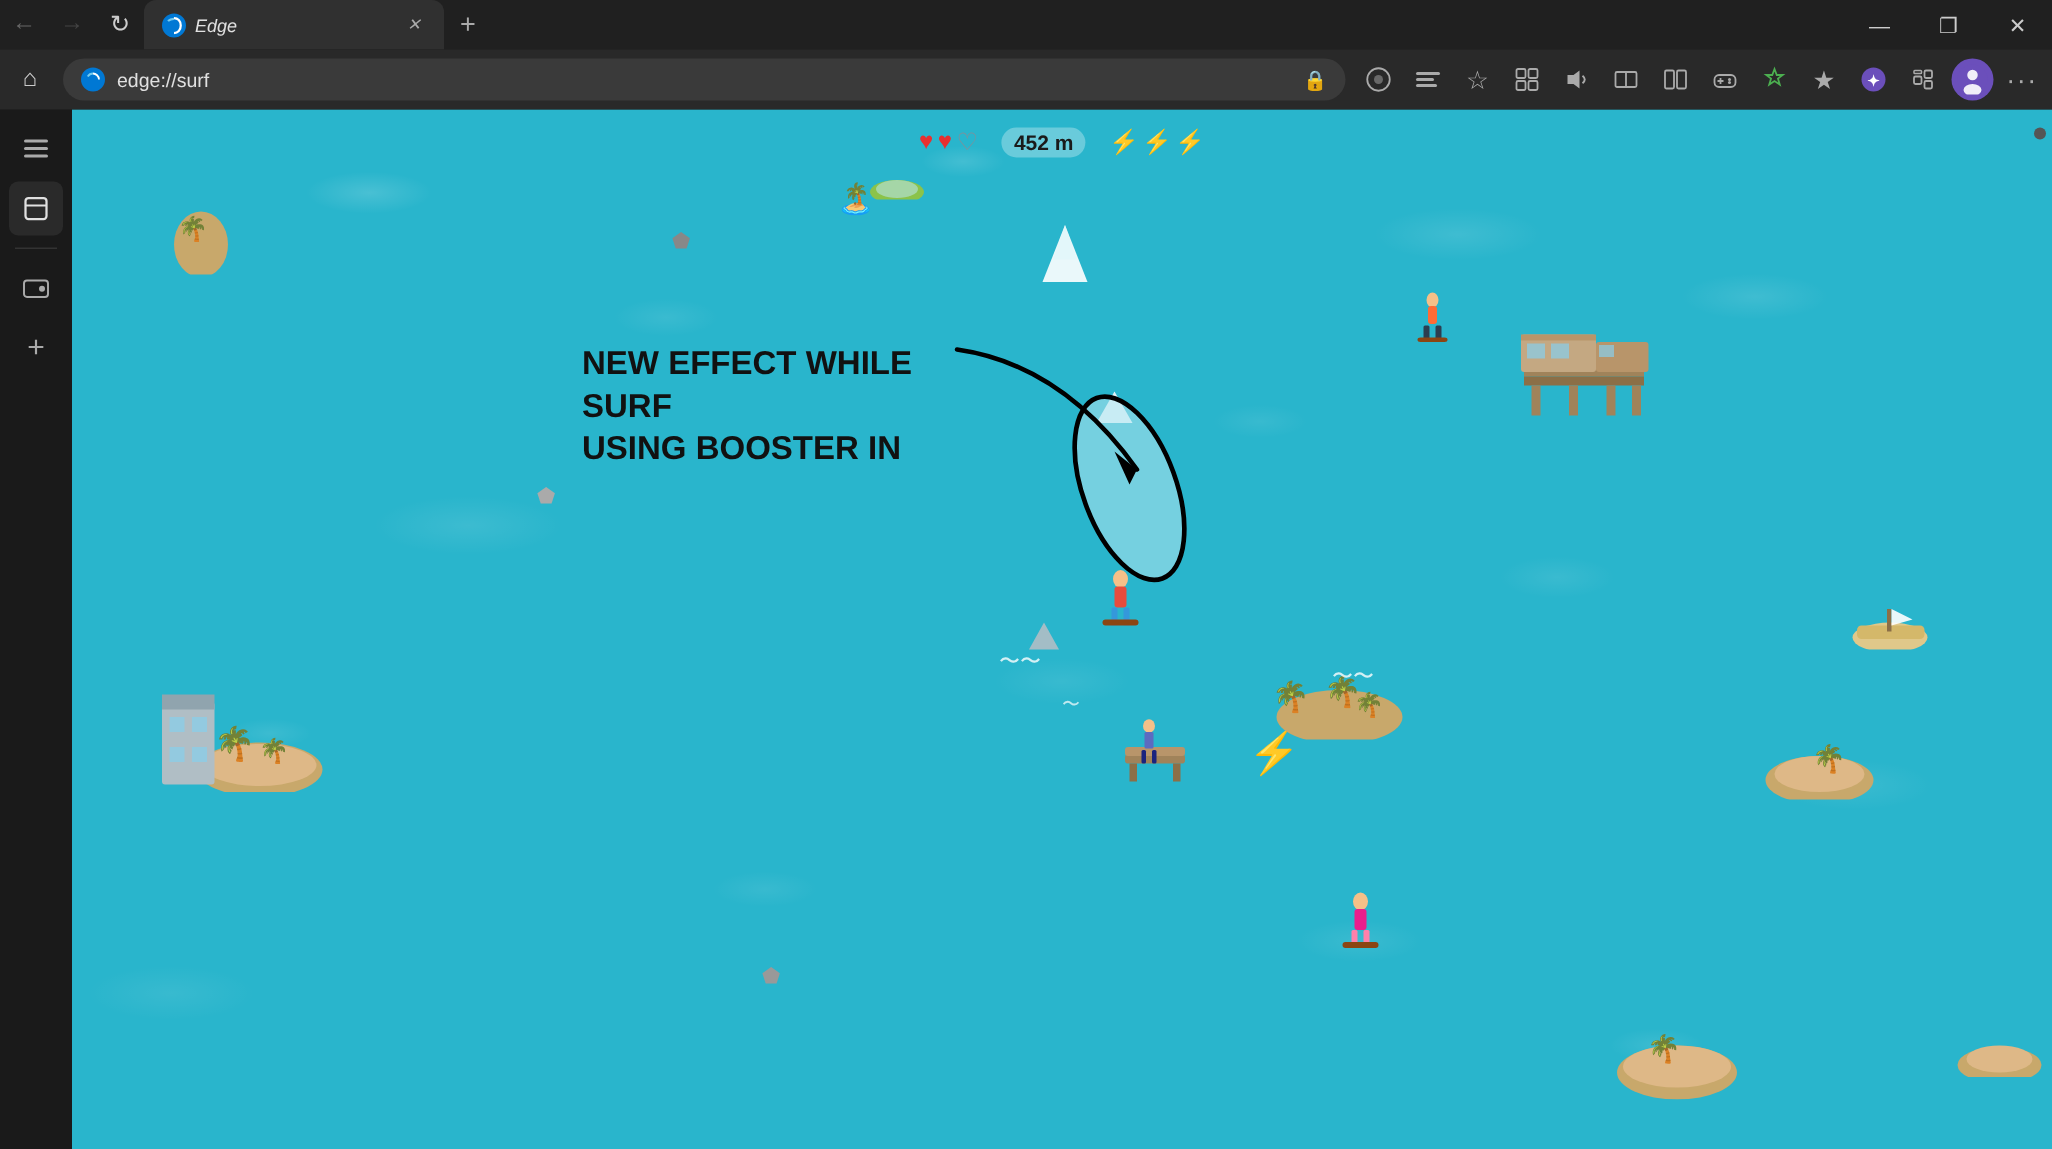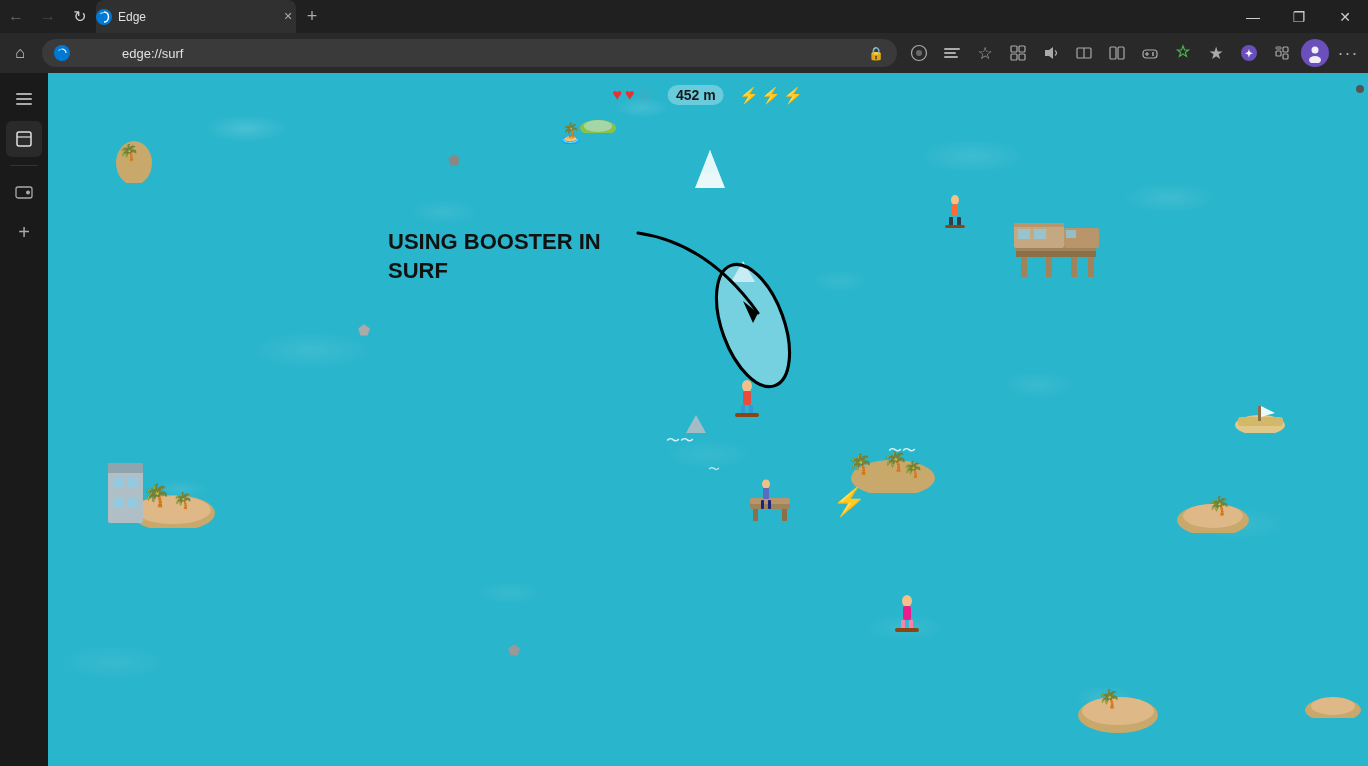--- a/index.html
+++ b/index.html
@@ -20,31 +20,32 @@
     .tab-area {
       display: flex;
       align-items: stretch;
       height: 100%;
       flex: 1;
       overflow: hidden;
     }
     .tab {
       display: flex;
       align-items: center;
-      padding: 0 0;
+      padding: 0 12px;
       background: #2d2d2d;
       border-radius: 8px 8px 0 0;
       min-width: 200px;
       max-width: 240px;
       height: 100%;
       gap: 6px;
       color: #e0e0e0;
       font-size: 12px;
       cursor: pointer;
       position: relative;
+      font-style: italic;
     }
     .tab.active { background: #303030; }
     .tab-favicon {
       width: 16px; height: 16px;
       background: #0078d4;
       border-radius: 50%;
       display: flex; align-items: center; justify-content: center;
       font-size: 9px; color: white; font-weight: bold;
       flex-shrink: 0;
     }
@@ -105,21 +106,21 @@
       margin: 0 4px;
     }
     .address-bar .edge-icon-small {
       width: 16px; height: 16px;
       background: #0078d4;
       border-radius: 50%;
       display: flex; align-items: center; justify-content: center;
       font-size: 8px; color: white; font-weight: bold;
       flex-shrink: 0;
     }
-    .address-text { flex: 1; color: #e0e0e0; font-size: 13px; margin-left: 44px; }
+    .address-text { flex: 1; color: #e0e0e0; font-size: 13px; }
     .toolbar-icons-right {
       display: flex; align-items: center; gap: 1px;
     }
     .tbar-icon {
       width: 32px; height: 32px;
       border-radius: 4px;
       display: flex; align-items: center; justify-content: center;
       color: #ccc; cursor: pointer; font-size: 15px;
     }
     .profile-btn {
@@ -437,22 +438,23 @@
         <div class="hud-bolts">
           <span class="bolt">⚡</span>
           <span class="bolt">⚡</span>
           <span class="bolt">⚡</span>
         </div>
       </div>
 
       <div class="hud-dot"></div>
 
       <div class="annotation">
+        <div>NEW EFFECT WHILE</div>
+        <div>SURF</div>
         <div>USING BOOSTER IN</div>
-        <div>SURF</div>
       </div>
 
       <svg class="arrow-svg" width="200" height="180" viewBox="0 0 200 180">
 
         <path d="M 10 20 Q 80 30 130 100" stroke="black" stroke-width="3" fill="none" stroke-linecap="round"></path>
         <polygon points="130,100 115,88 125,110" fill="black"></polygon>
       </svg>
 
       <svg class="booster-effect" width="90" height="160" viewBox="0 0 90 160">
         <ellipse cx="45" cy="80" rx="35" ry="72" fill="rgba(180, 230, 240, 0.55)" stroke="black" stroke-width="3.5" stroke-dasharray="none"></ellipse>

